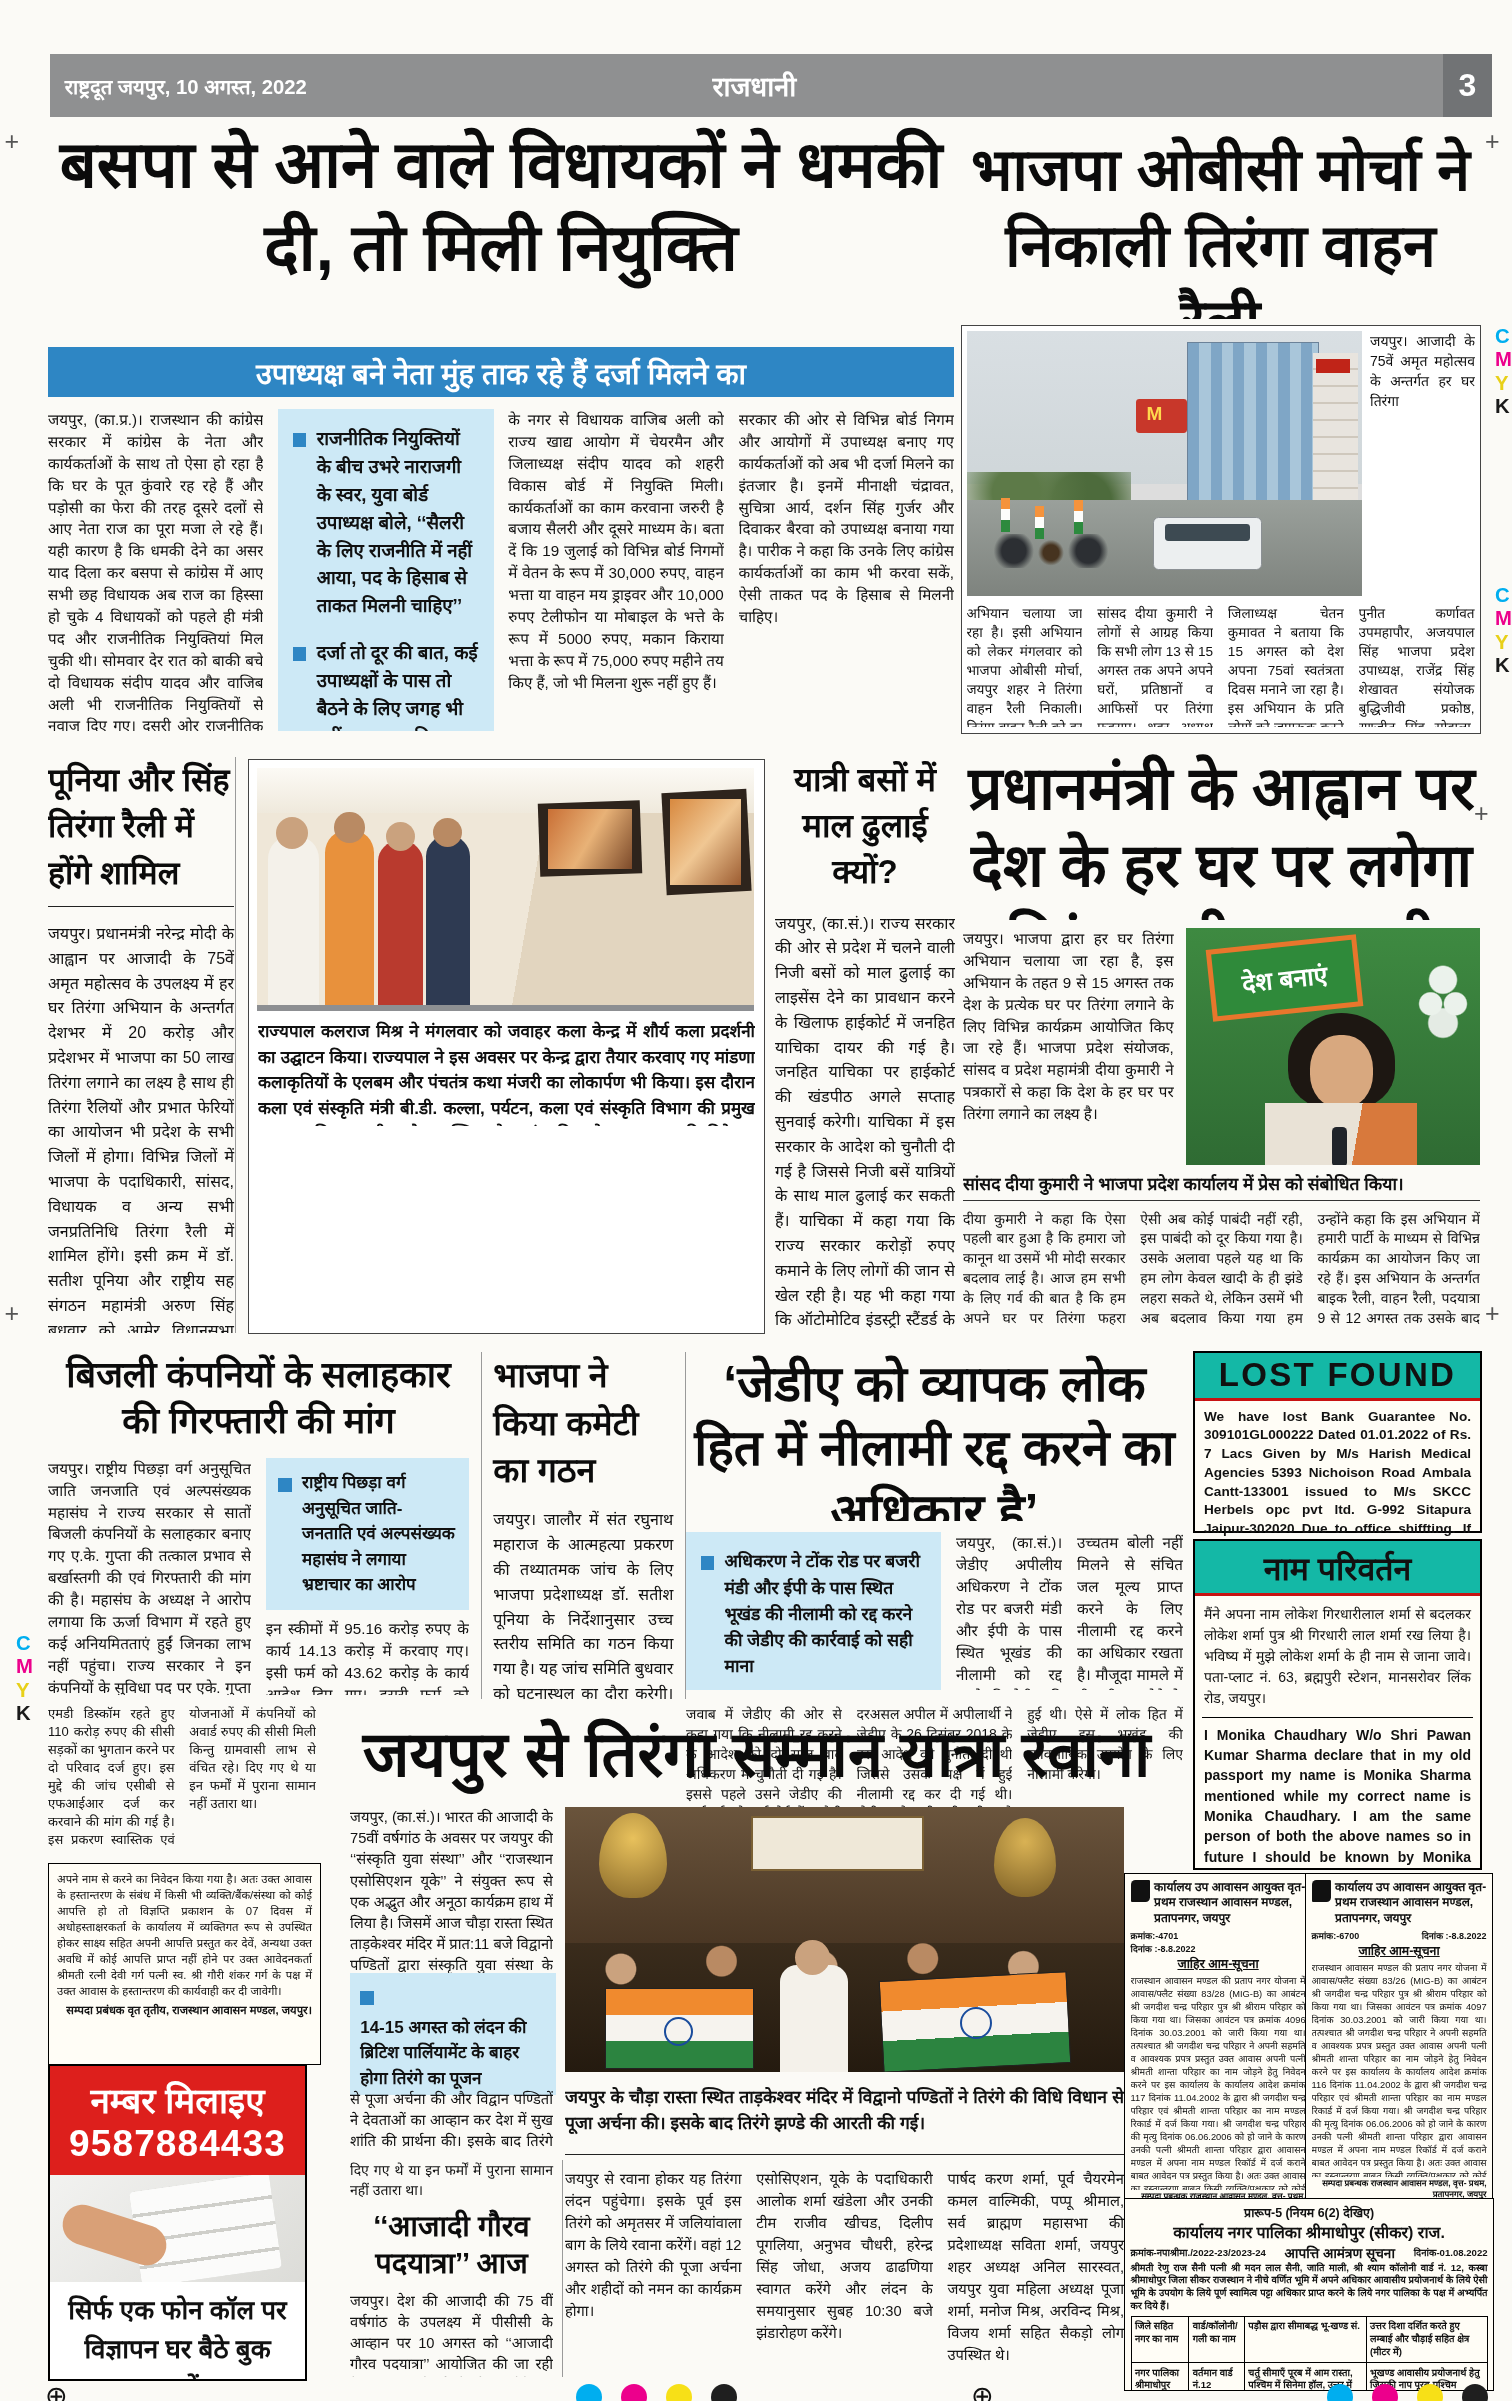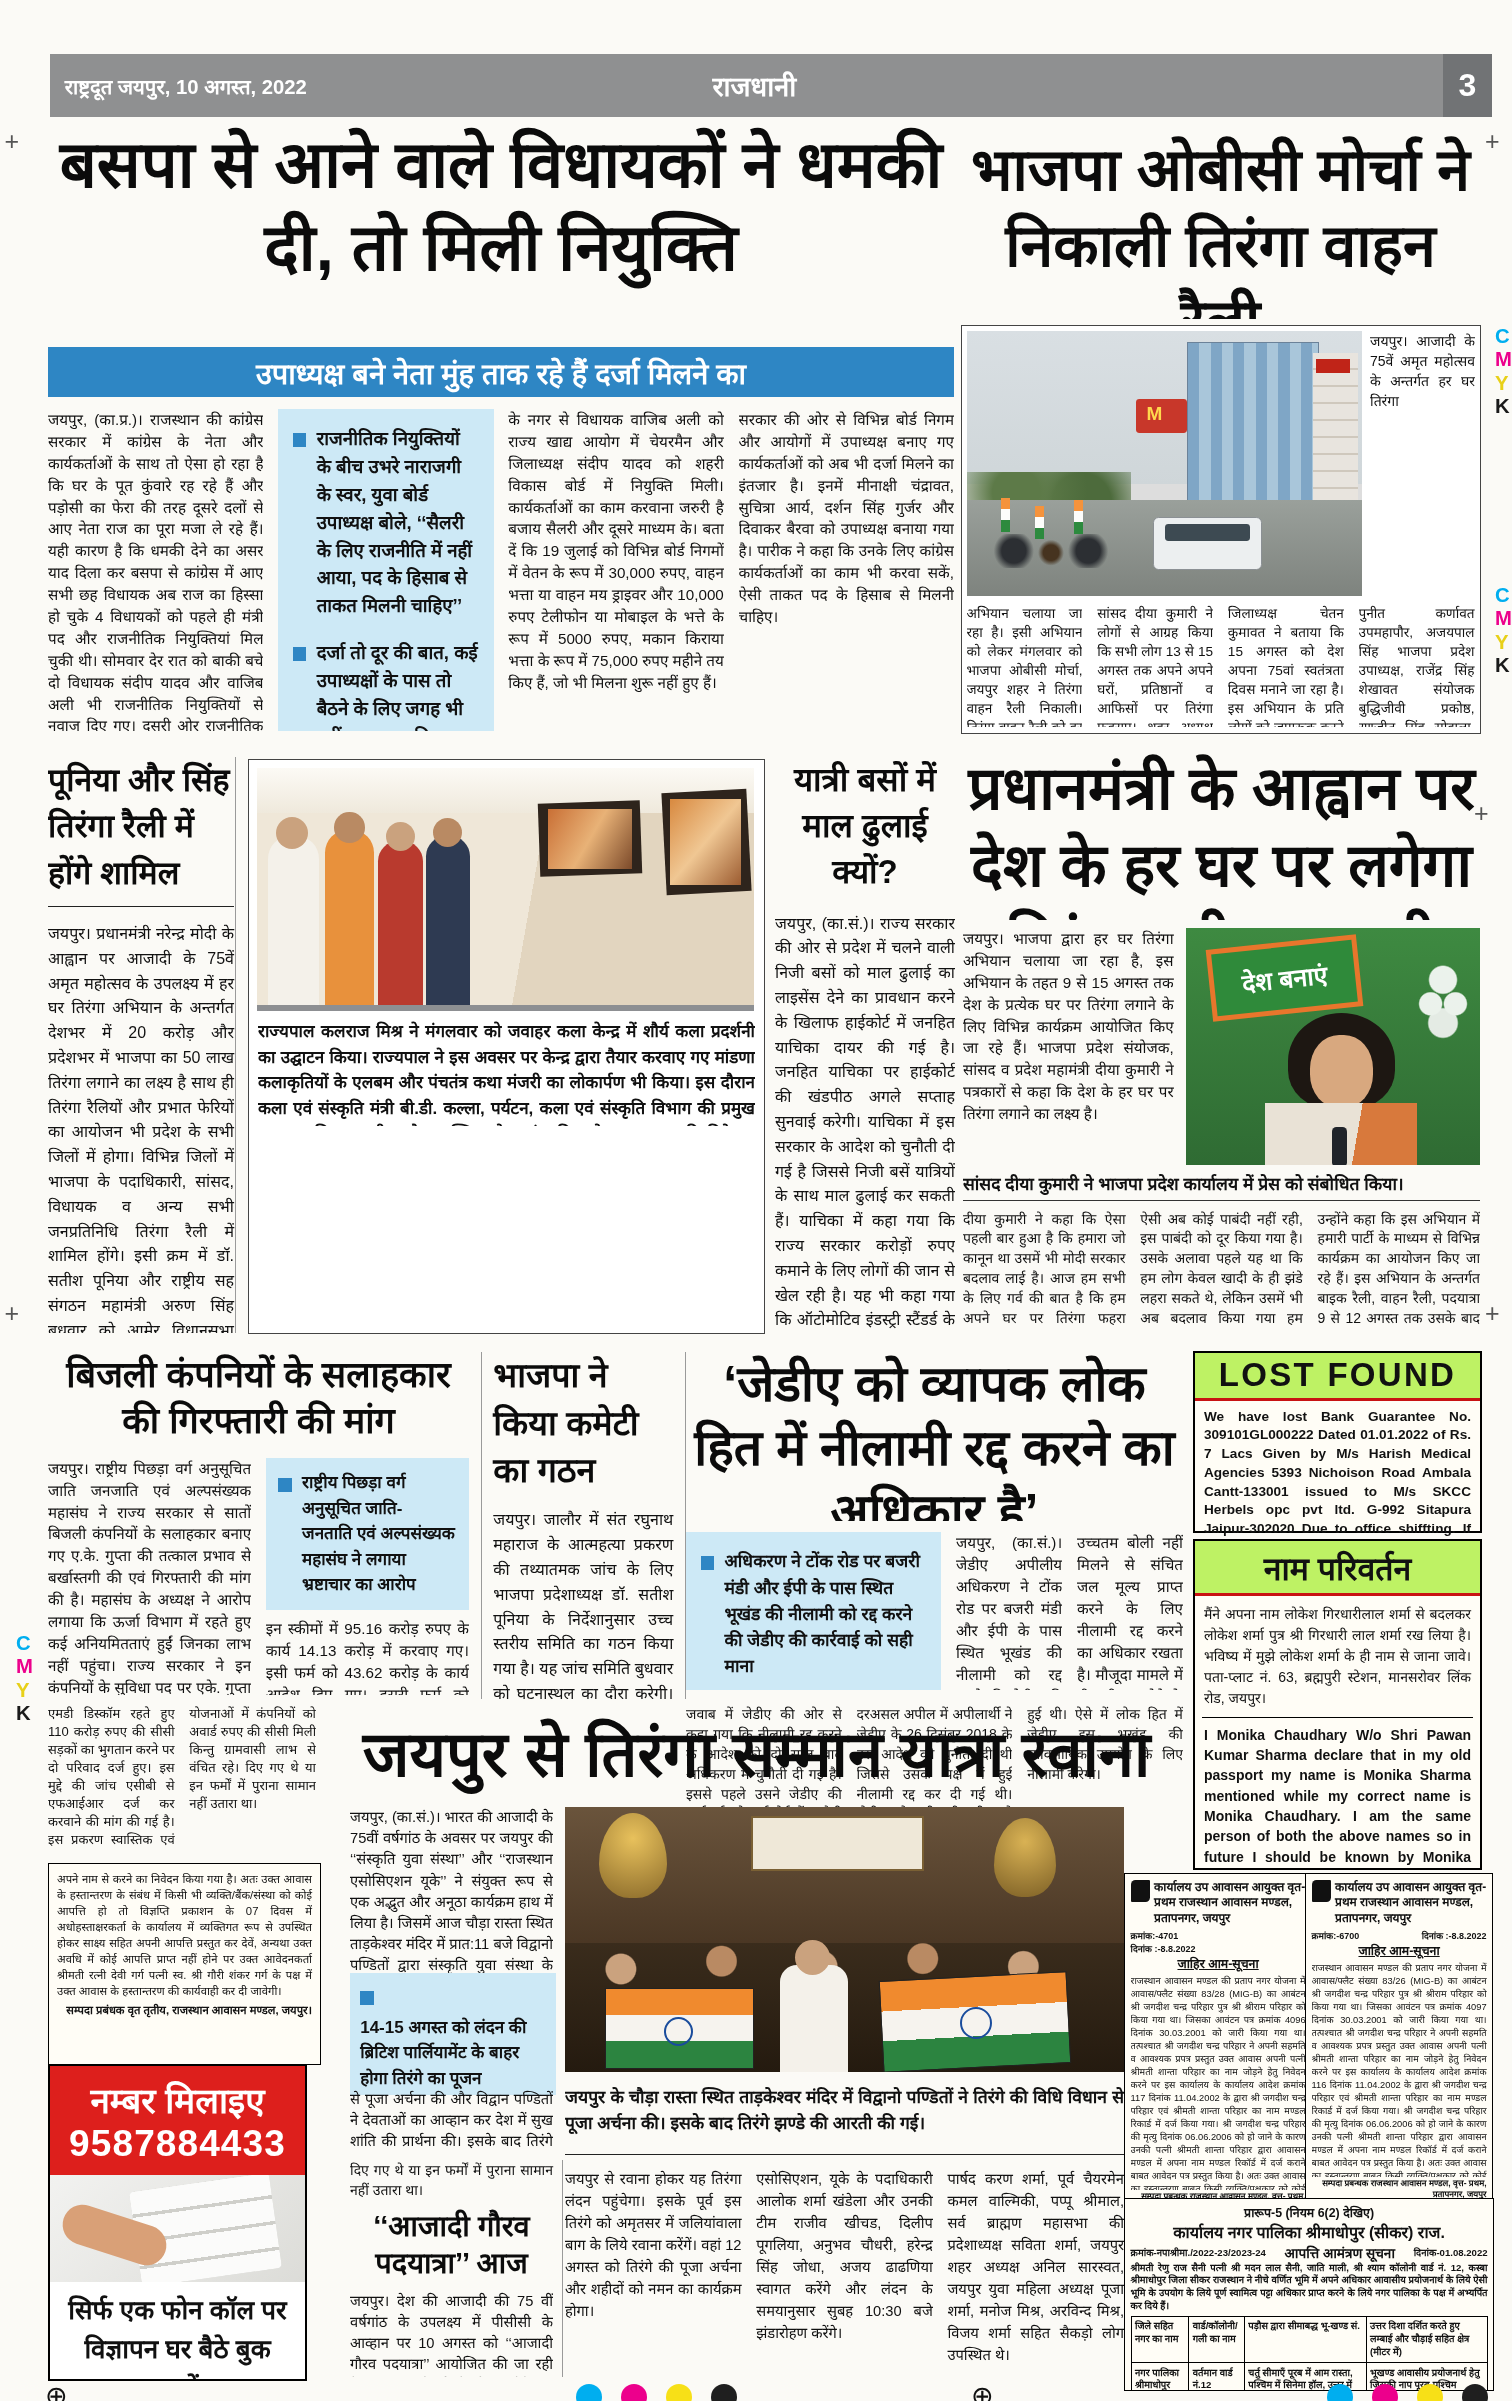--- a/index.html
+++ b/index.html
@@ -12,21 +12,21 @@
   .body-txt{font-size:15.2px;line-height:1.44;}
   .cols{display:flex;gap:14.7px;}
   .cols>div{flex:1 1 0;}
   .boxed{border:0.6px solid #444;}
   .bluebox{background:#cde9f6;padding:16px 14.7px;}
   .bullet{display:flex;gap:10.2px;margin-bottom:19px;}
   .sq{flex:0 0 auto;width:13.6px;height:13.6px;background:#2e86c4;margin-top:8px;}
   .bullet-txt{font-size:18.6px;font-weight:700;line-height:1.5;}
   .caption{font-weight:700;font-size:17px;line-height:1.5;}
   .notice{border:1.7px solid #000;background:#fffdf6;}
-  .yellow-head{background:#bef264;text-align:center;font-weight:700;border-bottom:3.4px solid #c81313;}
+  .yellow-head{background:#14b8a6;text-align:center;font-weight:700;border-bottom:3.4px solid #c81313;}
   .tinytxt{font-size:11.3px;line-height:1.42;}
   .regdot{width:26px;height:26px;border-radius:50%;display:inline-block;}
   .cmyk-col{display:flex;flex-direction:column;font-weight:700;font-size:20.3px;line-height:1.15;}
   .crop{color:#555;font-size:25px;font-weight:400;}
   table.pr{border-collapse:collapse;width:100%;}
   table.pr th,table.pr td{border:1.1px solid #000;font-size:9.6px;line-height:1.35;padding:3.4px;text-align:left;vertical-align:top;font-weight:700;}
   .photo{position:relative;overflow:hidden;background:#ddd;}
 </style>
 </head>
 <body>

